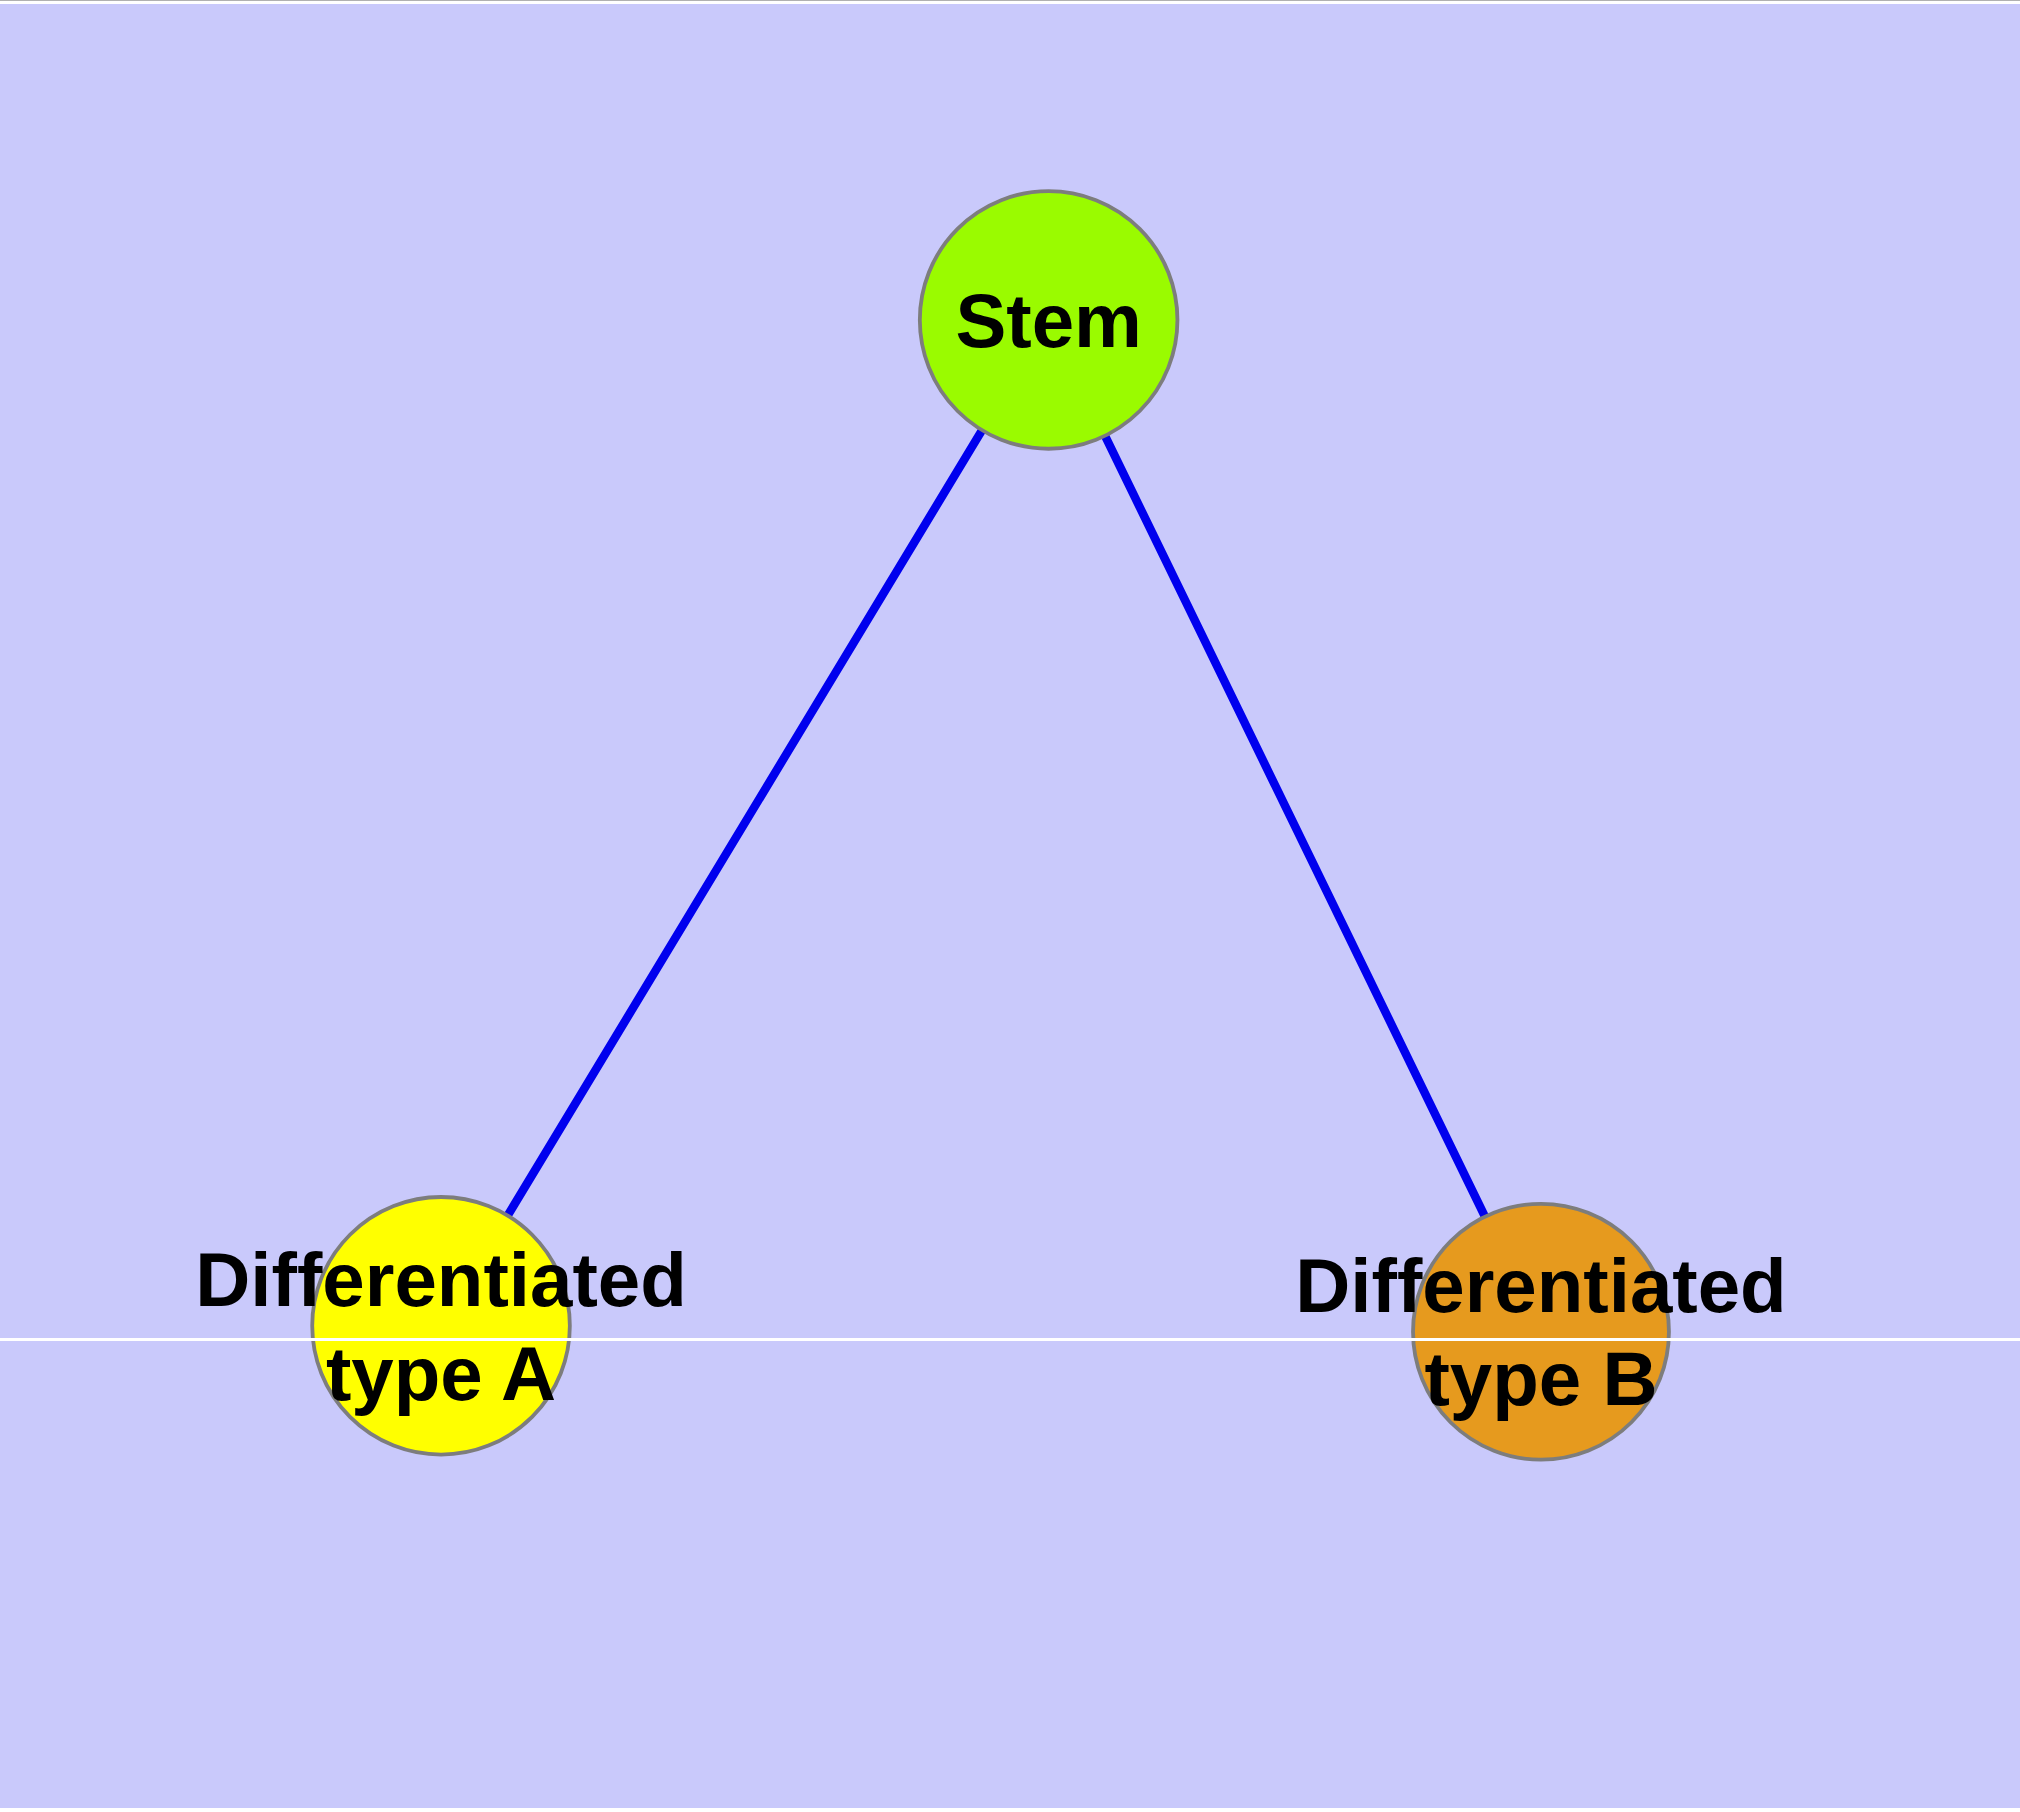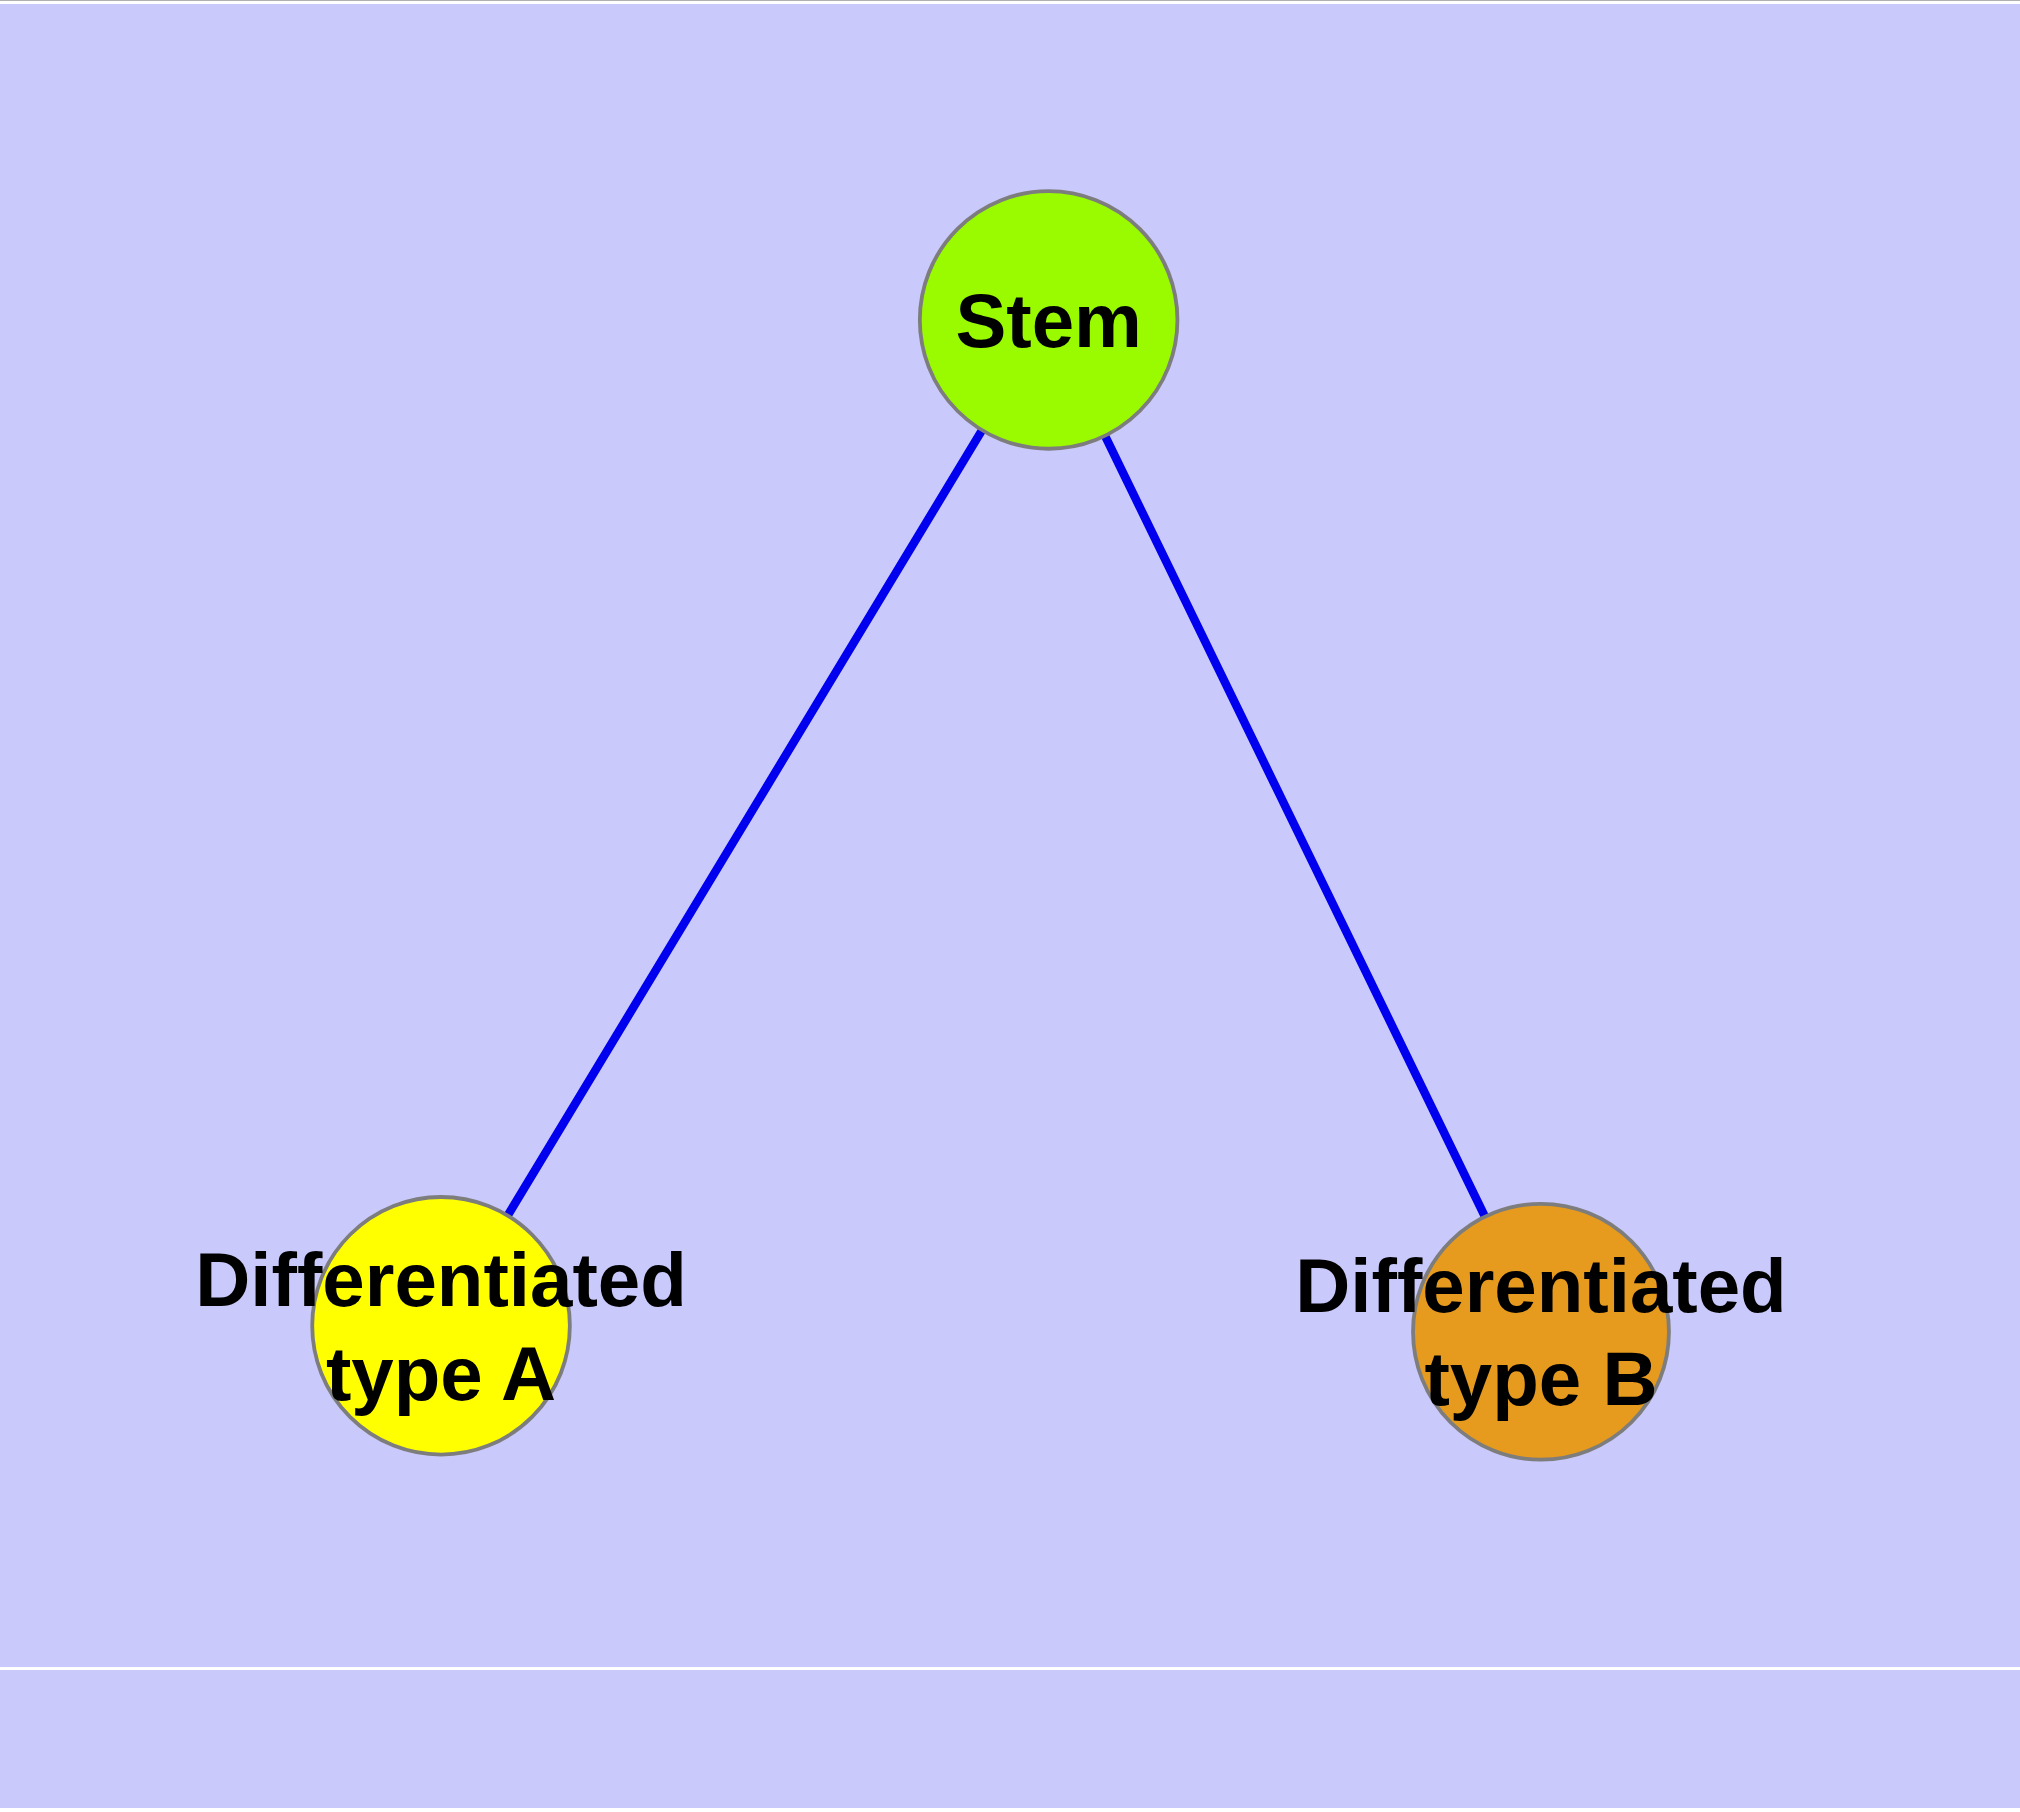--- a/index.html
+++ b/index.html
@@ -4,21 +4,21 @@
 <style>
   html, body { margin: 0; padding: 0; }
   body {
     width: 2021px; height: 1812px;
     background: #ffffff;
     font-family: "Liberation Sans", sans-serif;
     overflow: hidden;
   }
   .canvas {
     position: relative;
-    width: 2021px; height: 1670px;
+    width: 2021px; height: 1341px;
     background: #ffffff;
   }
   .frame-strip-top {
     position: absolute; top: 0; left: 0; right: 0;
     height: 2.5px; background: #ffffff;
     border-top: 0.8px solid #b0b0b0;
   }
   .frame-strip-bottom {
     position: absolute; bottom: 0; left: 0; right: 0;
     height: 3.4px; background: #ffffff;

